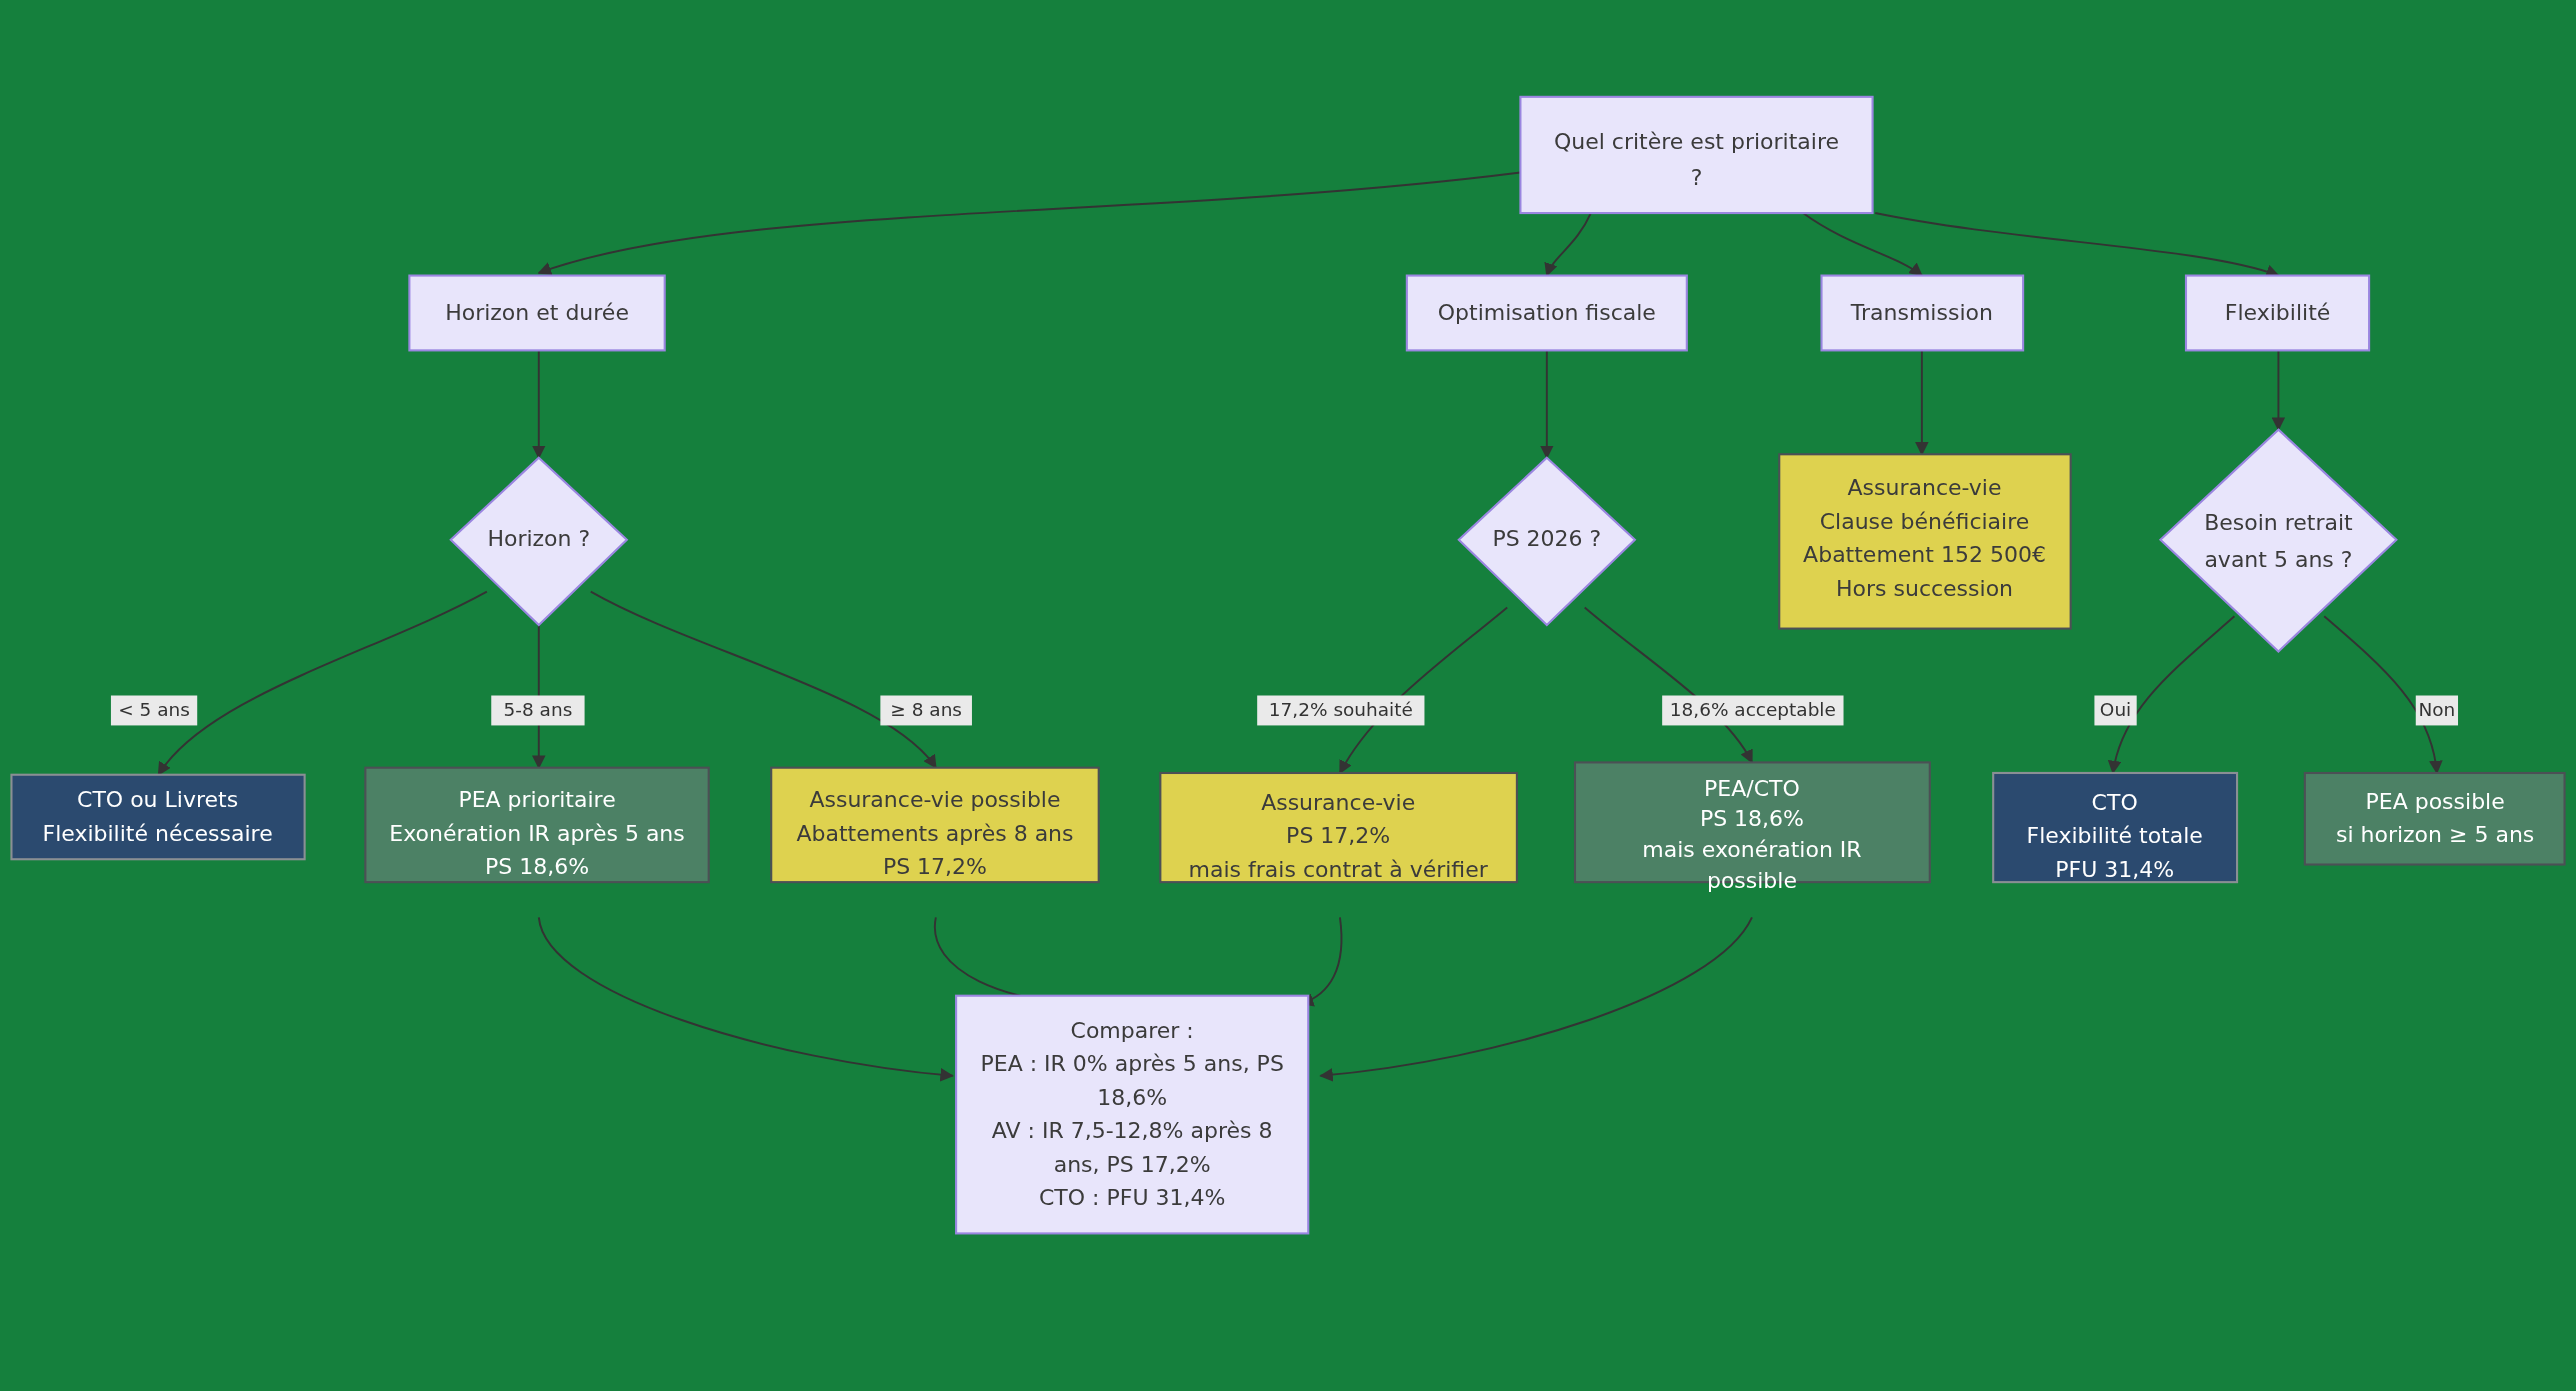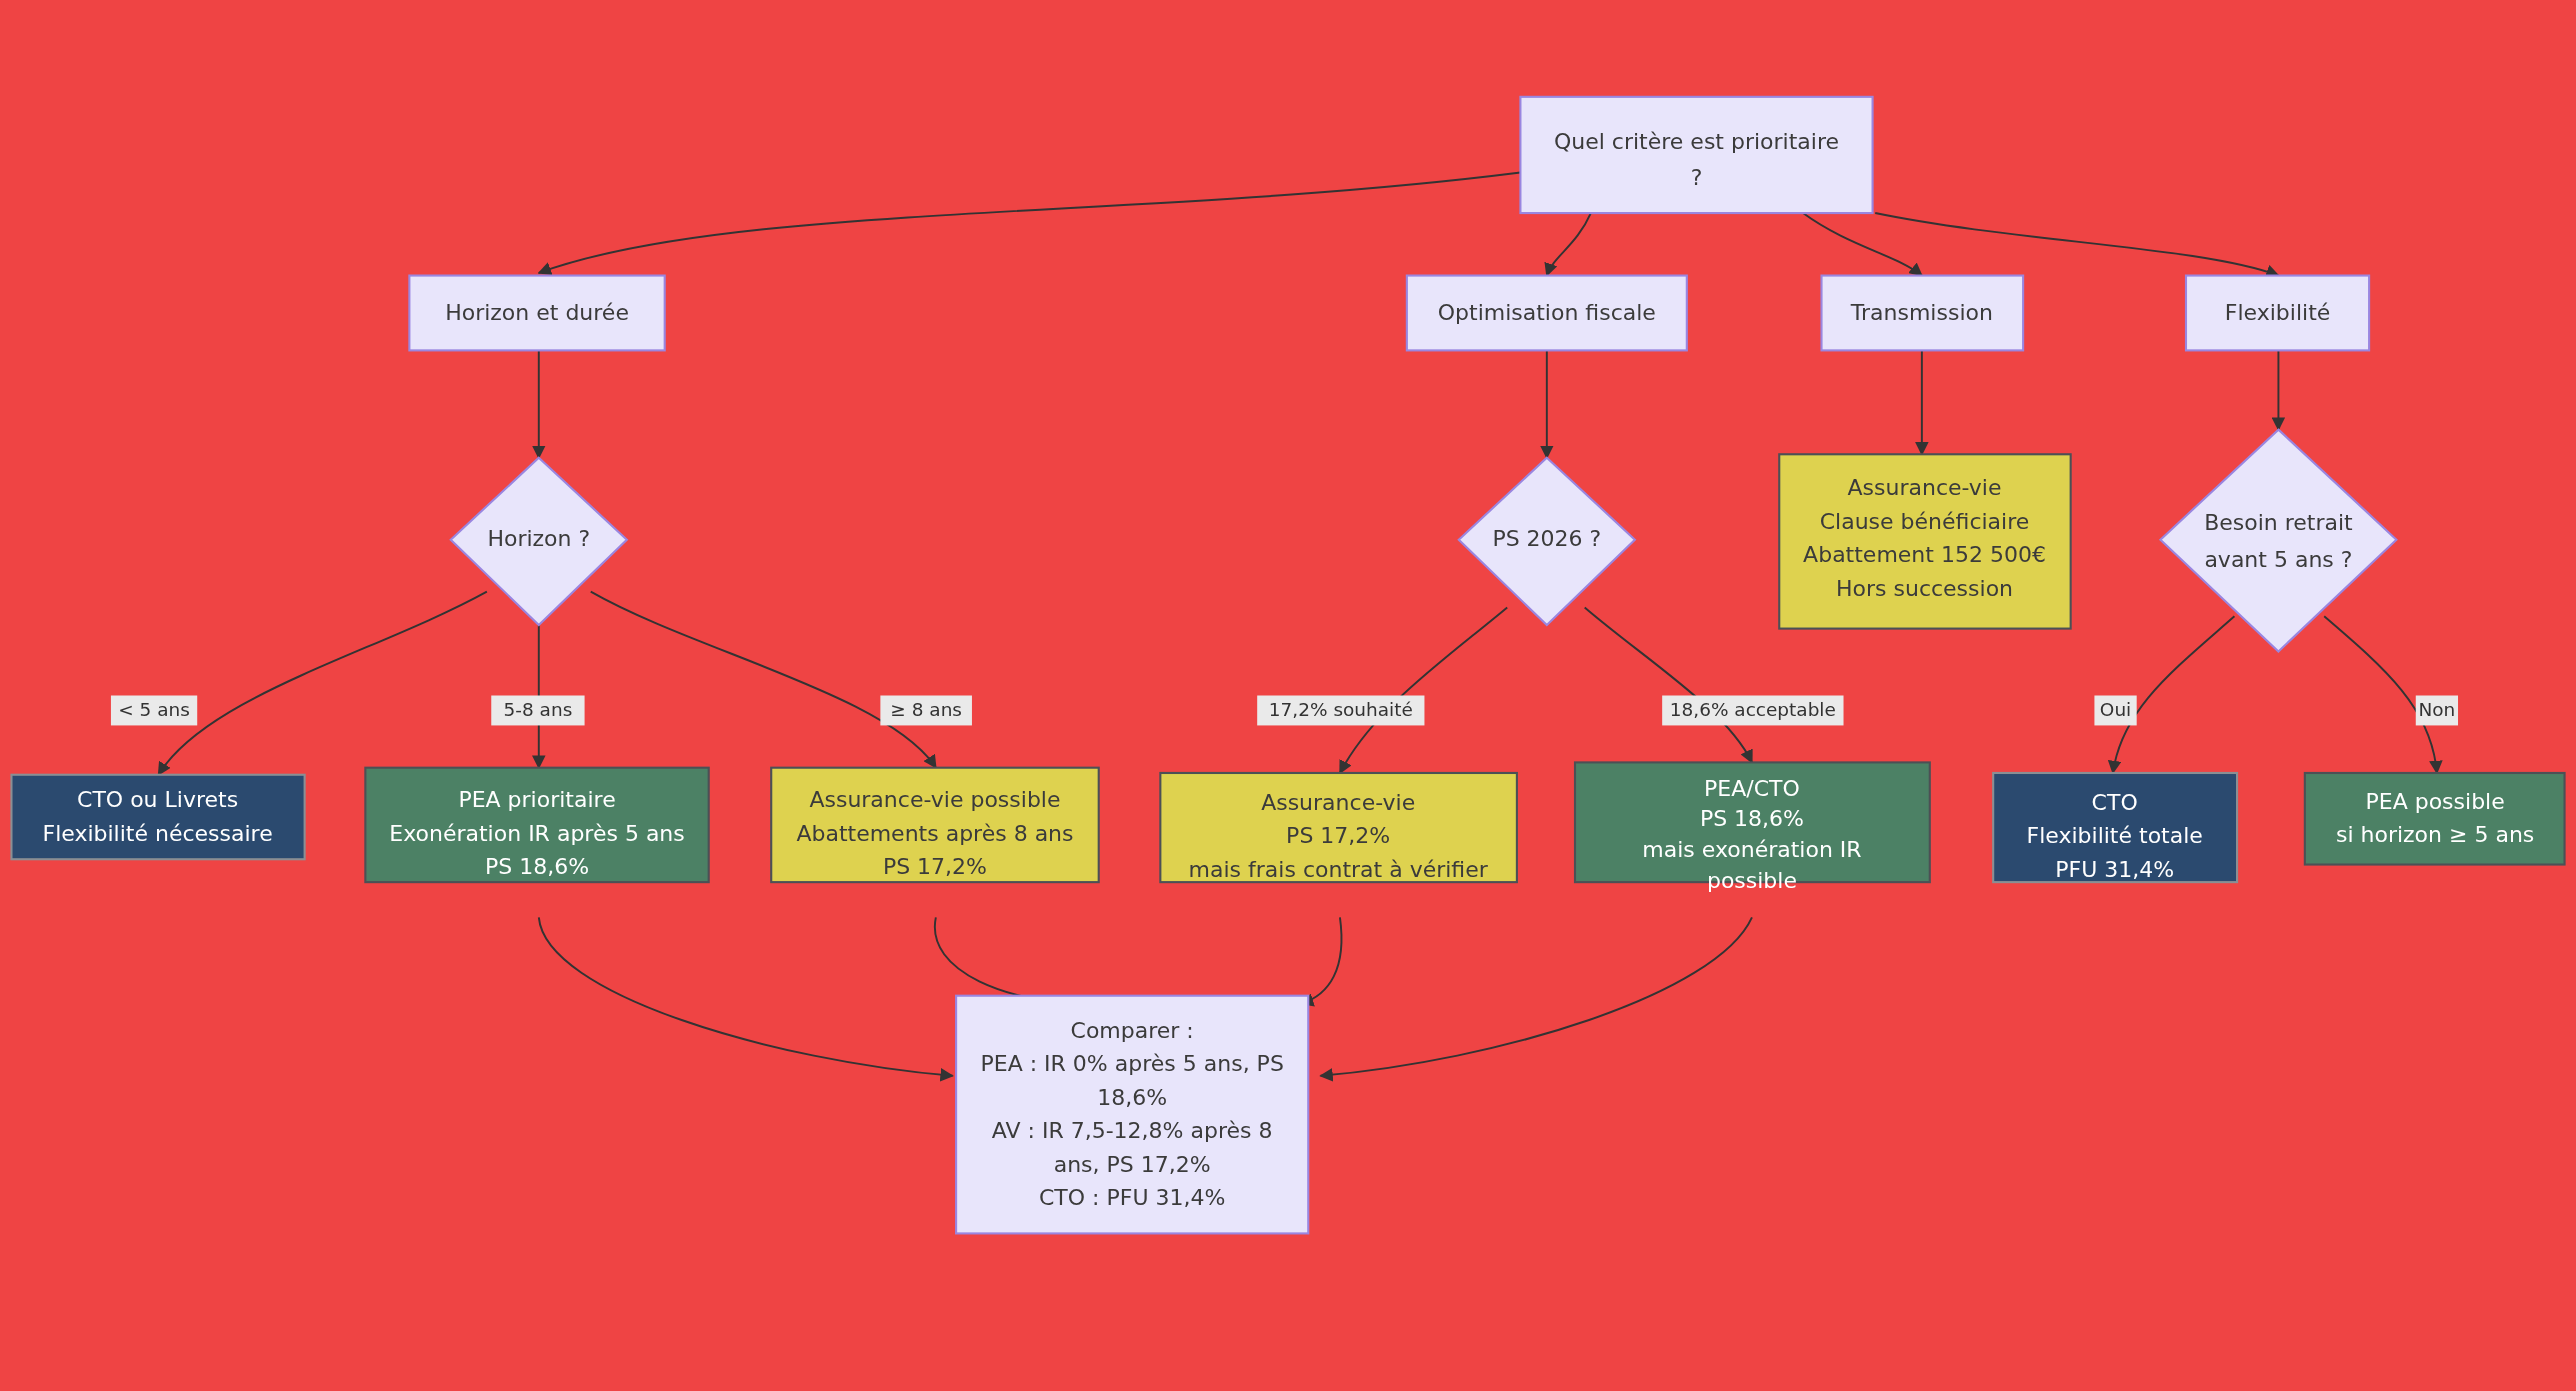--- a/index.html
+++ b/index.html
@@ -4,21 +4,21 @@
 <style>
   html, body {
     margin: 0;
     padding: 0;
     background: #ffffff;
   }
   #canvas {
     position: relative;
     width: 2576px;
     height: 1391px;
-    background: #ef4444;
+    background: #15803d;
     font-family: "DejaVu Sans", sans-serif;
     overflow: hidden;
   }
   svg.layer {
     position: absolute;
     left: 0; top: 0;
     width: 2576px;
     height: 1391px;
   }
   .edge-path {

